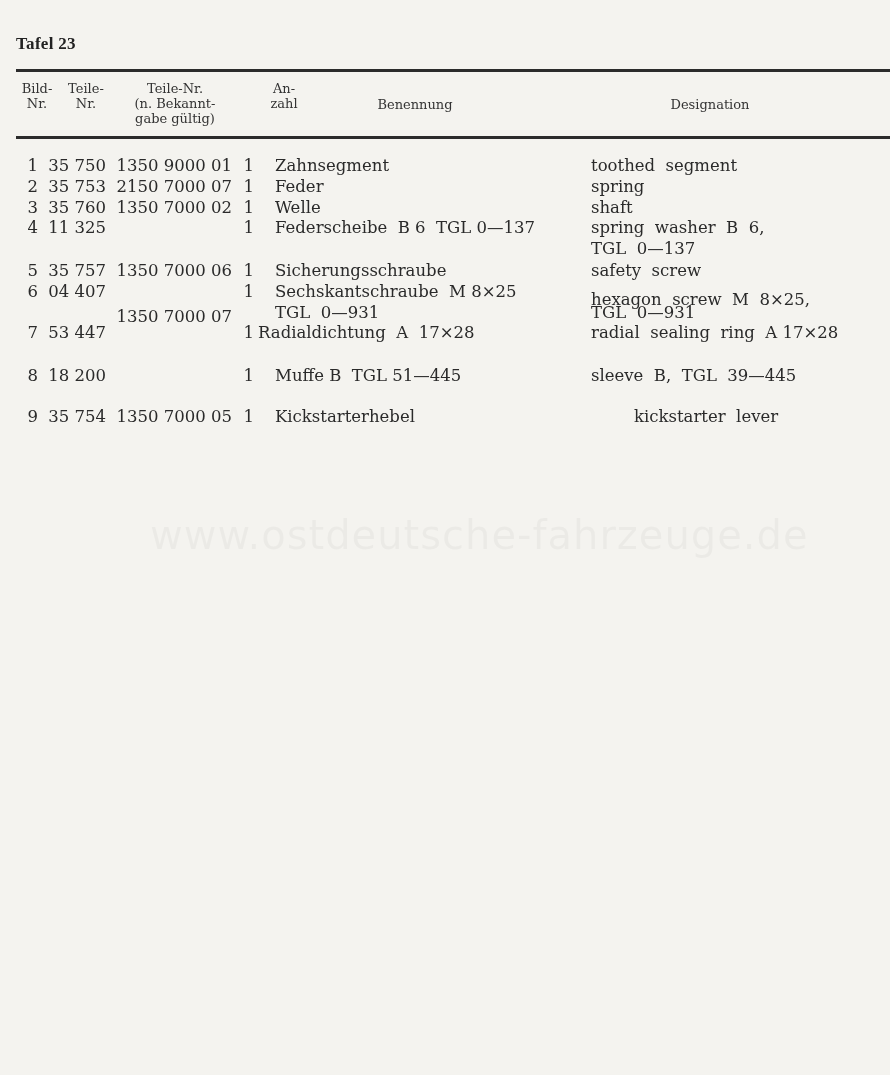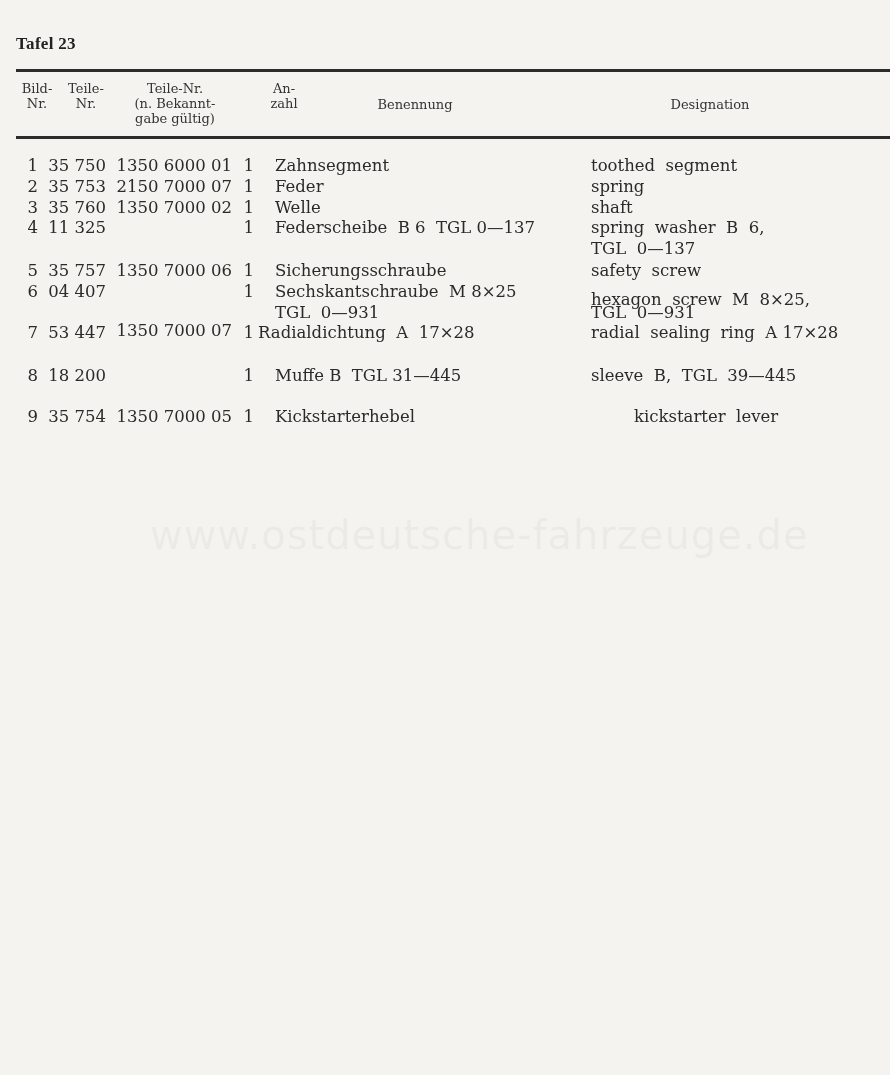--- a/index.html
+++ b/index.html
@@ -65,21 +65,21 @@
   <div>zahl</div>
 </div>
 <div class="hdr" style="left:350px; top:97px; width:130px;">Benennung</div>
 <div class="hdr" style="left:640px; top:97px; width:140px;">Designation</div>
 
 <div class="rule bottom"></div>
 
 <div id="rows">
     <div class="row-cell num" style="left: 20px; top: 155px; width: 18px;">1</div>
     <div class="row-cell num" style="left: 44px; top: 155px; width: 62px;">35 750</div>
-    <div class="row-cell num" style="left: 112px; top: 155px; width: 120px;">1350 6000 01</div>
+    <div class="row-cell num" style="left: 112px; top: 155px; width: 120px;">1350 9000 01</div>
     <div class="row-cell num" style="left: 240px; top: 155px; width: 14px;">1</div>
     <div class="row-cell" style="left: 275px; top: 155px;">Zahnsegment</div>
     <div class="row-cell" style="left: 591px; top: 155px;">toothed  segment</div>
     <div class="row-cell num" style="left: 20px; top: 176px; width: 18px;">2</div>
     <div class="row-cell num" style="left: 44px; top: 176px; width: 62px;">35 753</div>
     <div class="row-cell num" style="left: 112px; top: 176px; width: 120px;">2150 7000 07</div>
     <div class="row-cell num" style="left: 240px; top: 176px; width: 14px;">1</div>
     <div class="row-cell" style="left: 275px; top: 176px;">Feder</div>
     <div class="row-cell" style="left: 591px; top: 176px;">spring</div>
     <div class="row-cell num" style="left: 20px; top: 197px; width: 18px;">3</div>
@@ -104,29 +104,29 @@
     <div class="row-cell num" style="left: 20px; top: 281px; width: 18px;">6</div>
     <div class="row-cell num" style="left: 44px; top: 281px; width: 62px;">04 407</div>
     <div class="row-cell num" style="left: 112px; top: 281px; width: 120px;"></div>
     <div class="row-cell num" style="left: 240px; top: 281px; width: 14px;">1</div>
     <div class="row-cell" style="left: 275px; top: 281px;">Sechskantschraube  M 8×25</div>
     <div class="row-cell" style="left: 275px; top: 302px;">TGL  0—931</div>
     <div class="row-cell" style="left: 591px; top: 281px; margin-top: 8px;">hexagon  screw  M  8×25,</div>
     <div class="row-cell" style="left: 591px; top: 302px;">TGL  0—931</div>
     <div class="row-cell num" style="left: 20px; top: 322px; width: 18px;">7</div>
     <div class="row-cell num" style="left: 44px; top: 322px; width: 62px;">53 447</div>
-    <div class="row-cell num" style="left: 112px; top: 320px; width: 120px;">1350 7000 07</div>
+    <div class="row-cell num" style="left: 112px; top: 306px; width: 120px;">1350 7000 07</div>
     <div class="row-cell num" style="left: 240px; top: 322px; width: 14px;">1</div>
     <div class="row-cell" style="left: 258px; top: 322px;">Radialdichtung  A  17×28</div>
     <div class="row-cell" style="left: 591px; top: 322px;">radial  sealing  ring  A 17×28</div>
     <div class="row-cell num" style="left: 20px; top: 365px; width: 18px;">8</div>
     <div class="row-cell num" style="left: 44px; top: 365px; width: 62px;">18 200</div>
     <div class="row-cell num" style="left: 112px; top: 365px; width: 120px;"></div>
     <div class="row-cell num" style="left: 240px; top: 365px; width: 14px;">1</div>
-    <div class="row-cell" style="left: 275px; top: 365px;">Muffe B  TGL 31—445</div>
+    <div class="row-cell" style="left: 275px; top: 365px;">Muffe B  TGL 51—445</div>
     <div class="row-cell" style="left: 591px; top: 365px;">sleeve  B,  TGL  39—445</div>
     <div class="row-cell num" style="left: 20px; top: 406px; width: 18px;">9</div>
     <div class="row-cell num" style="left: 44px; top: 406px; width: 62px;">35 754</div>
     <div class="row-cell num" style="left: 112px; top: 406px; width: 120px;">1350 7000 05</div>
     <div class="row-cell num" style="left: 240px; top: 406px; width: 14px;">1</div>
     <div class="row-cell" style="left: 275px; top: 406px;">Kickstarterhebel</div>
     <div class="row-cell" style="left: 591px; top: 406px; margin-left: 43px;">kickstarter  lever</div>
   </div>
 
 <div class="watermark">www.ostdeutsche-fahrzeuge.de</div>

